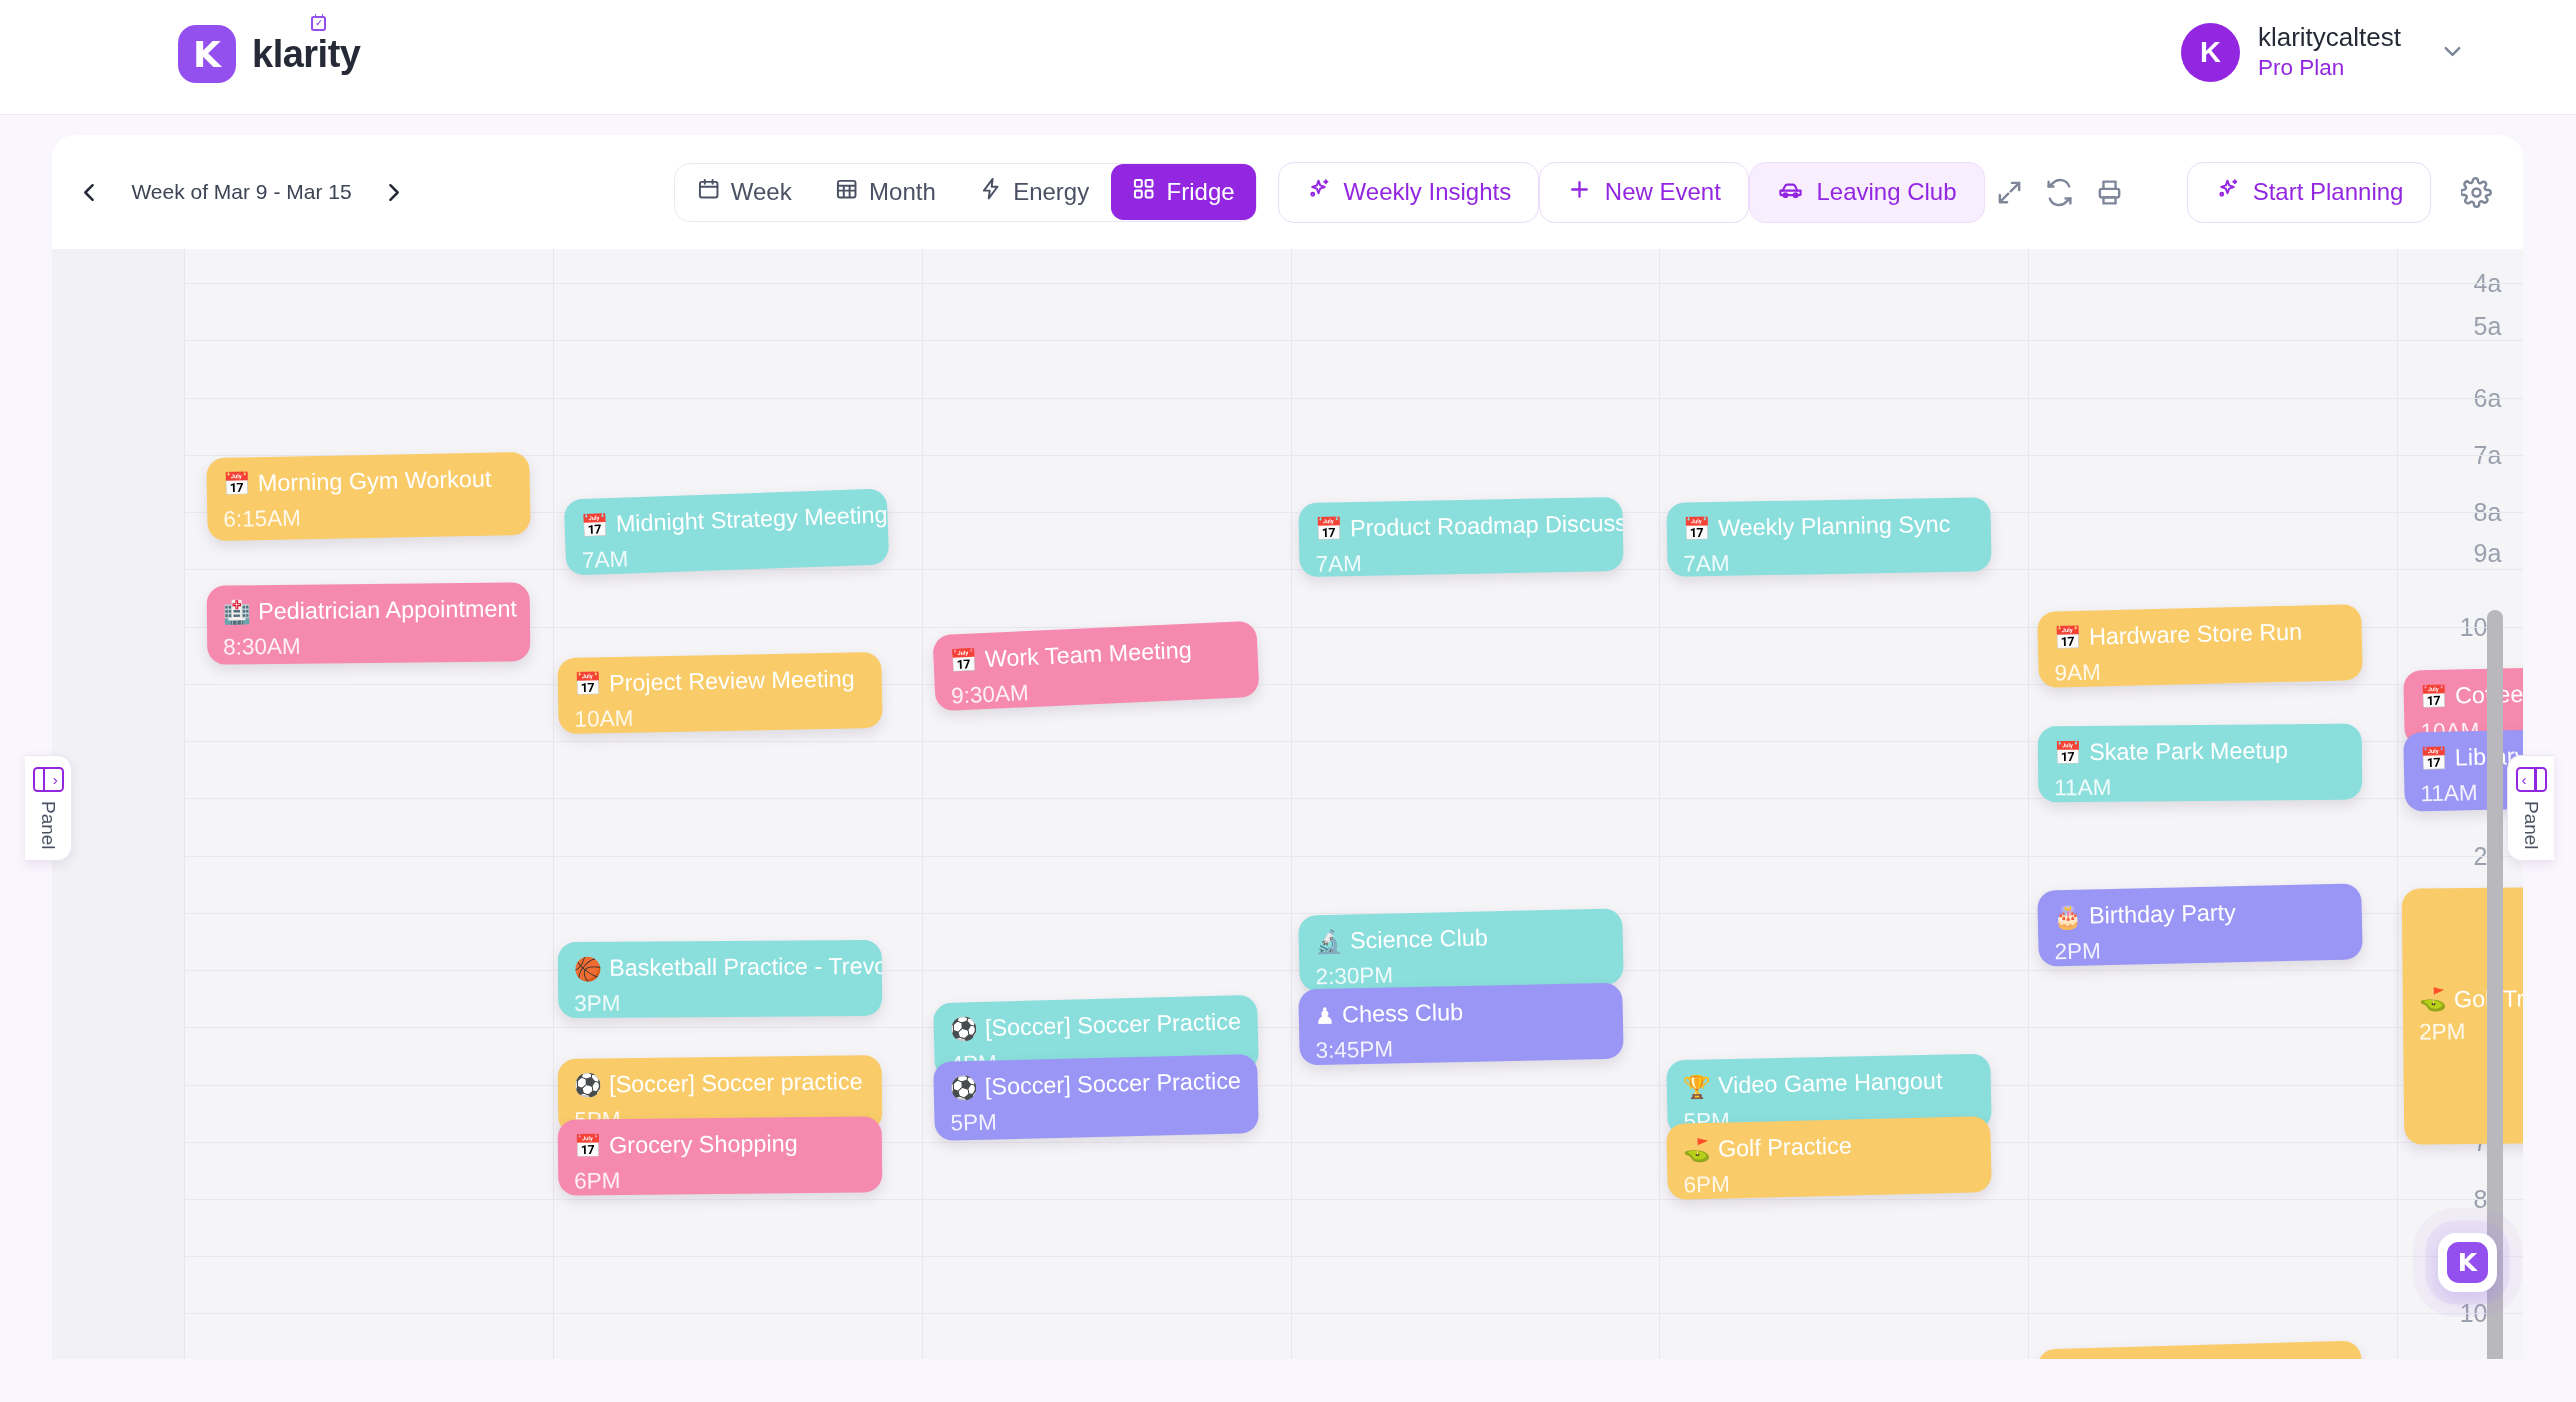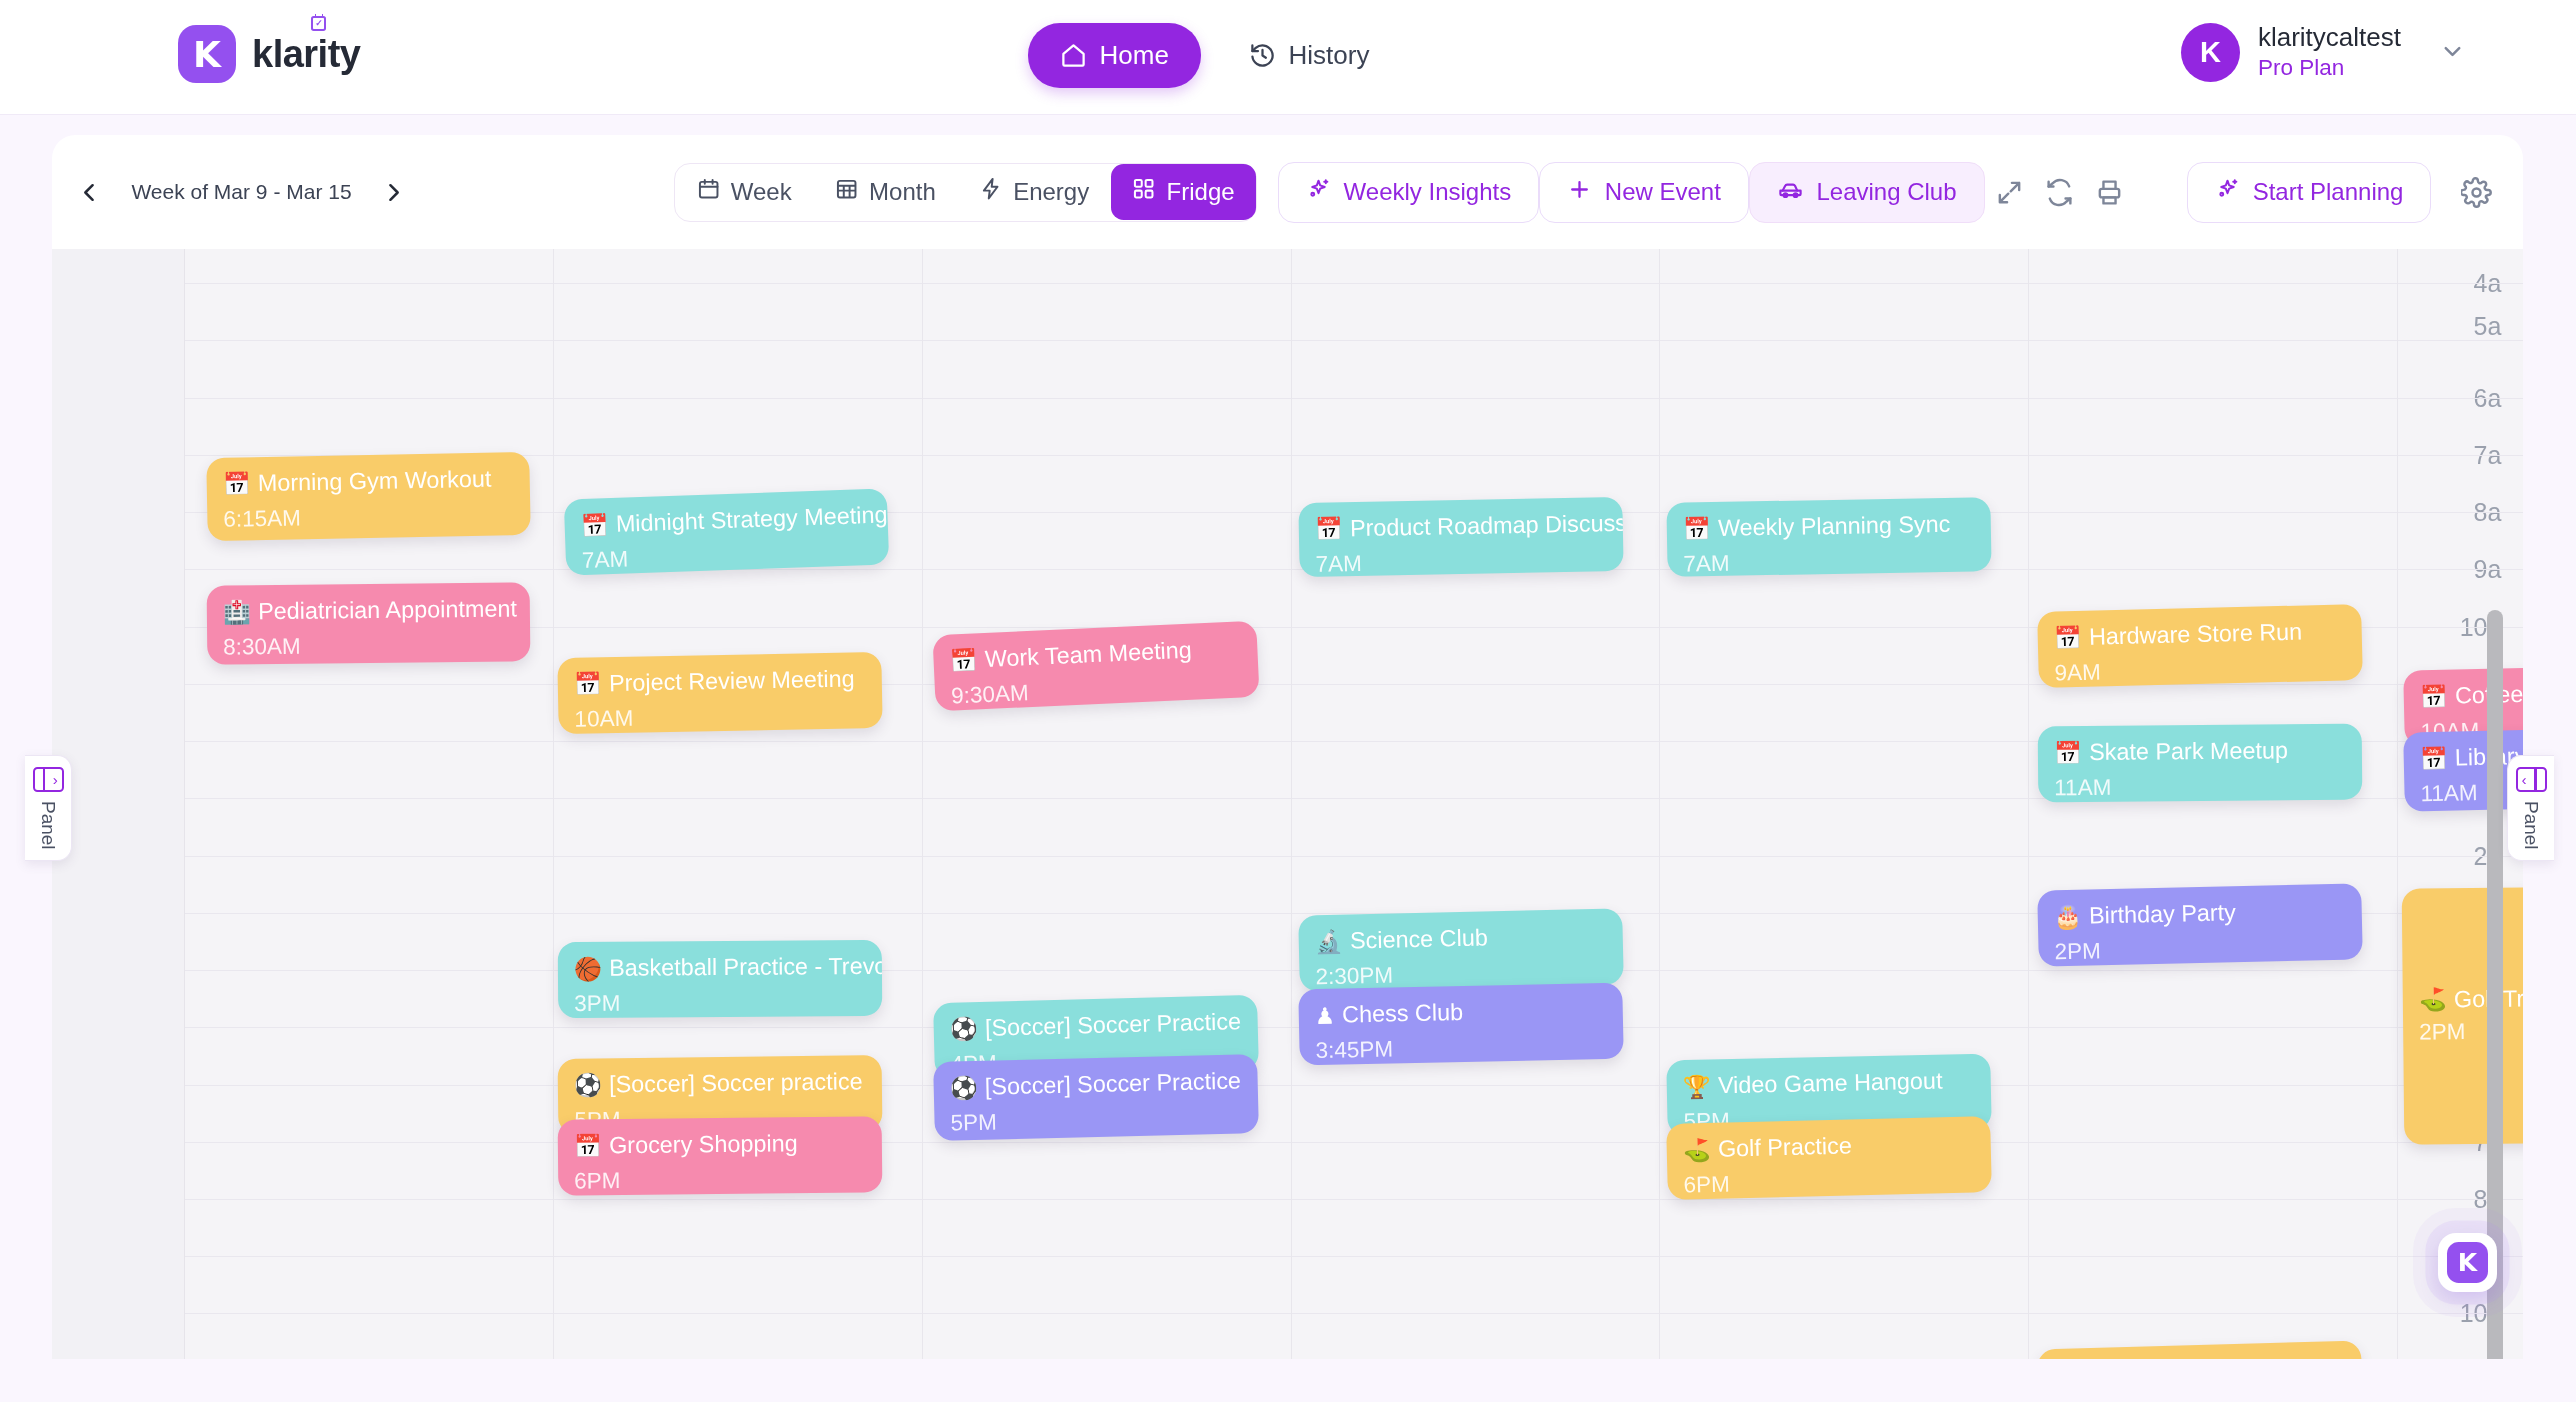--- a/index.html
+++ b/index.html
@@ -167,40 +167,20 @@
 
 <div class="topbar">
   <div class="brand">
     <div class="brand-mark">K</div>
     <div class="brand-text">
       <span>klarity</span>
       <span class="brand-cal">✓</span>
     </div>
   </div>
 
-  <div class="topnav">
-    <div class="nav-pill active">
-      <span>
-        <svg width="27" height="27" viewBox="0 0 24 24" fill="none" stroke="#fff" stroke-width="2" stroke-linecap="round" stroke-linejoin="round">
-            <path d="M3 10.5 12 3l9 7.5V20a1 1 0 0 1-1 1H4a1 1 0 0 1-1-1z"></path>
-          </svg>
-      </span>
-      <span>Home</span>
-    </div>
-    <div class="nav-pill">
-      <span>
-        <svg width="27" height="27" viewBox="0 0 24 24" fill="none" stroke="#3c4354" stroke-width="2" stroke-linecap="round" stroke-linejoin="round">
-            <path d="M3 3v5h5"></path>
-            <path d="M3.05 13A9 9 0 1 0 6 5.3L3 8"></path>
-            <path d="M12 7v5l3 2"></path>
-          </svg>
-      </span>
-      <span>History</span>
-    </div>
-  </div>
 
   <div class="userbox">
     <div class="avatar">K</div>
     <div>
       <div class="uname">klaritycaltest</div>
       <div class="uplan">Pro Plan</div>
     </div>
     <span class="chev-d">
       <svg width="27" height="27" viewBox="0 0 24 24" fill="none" stroke="#7e8699" stroke-width="2.2" stroke-linecap="round" stroke-linejoin="round">
           <path d="M6 9l6 6 6-6"></path>
@@ -336,21 +316,21 @@
 </div>
 
 <div class="calwrap">
   <div class="gutter"></div>
   <div id="hour-labels">
       <div class="hr-label" style="top: 34px;">4a</div>
       <div class="hr-label" style="top: 77px;">5a</div>
       <div class="hr-label" style="top: 149px;">6a</div>
       <div class="hr-label" style="top: 206px; text-align: center;">7a</div>
       <div class="hr-label" style="top: 263px;">8a</div>
-      <div class="hr-label" style="top: 320px;">9a</div>
+      <div class="hr-label" style="top: 304px;">9a</div>
       <div class="hr-label" style="top: 378px;">10a</div>
       <div class="hr-label" style="top: 435px;">11a</div>
       <div class="hr-label" style="top: 492px;">12p</div>
       <div class="hr-label" style="top: 549px;">1p</div>
       <div class="hr-label" style="top: 607px;">2p</div>
       <div class="hr-label" style="top: 664px;">3p</div>
       <div class="hr-label" style="top: 721px;">4p</div>
       <div class="hr-label" style="top: 778px;">5p</div>
       <div class="hr-label" style="top: 836px;">6p</div>
       <div class="hr-label" style="top: 893px;">7p</div>

